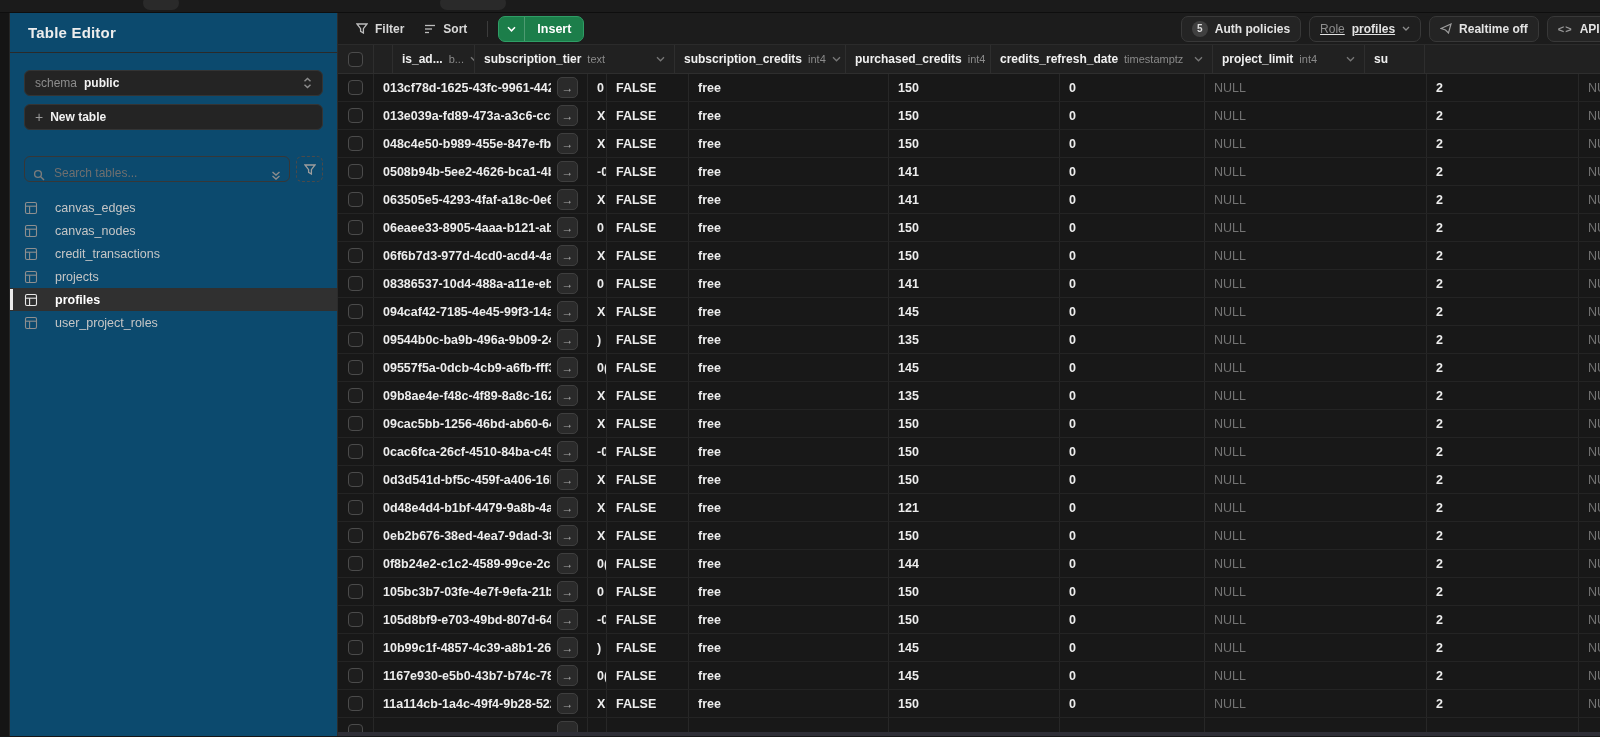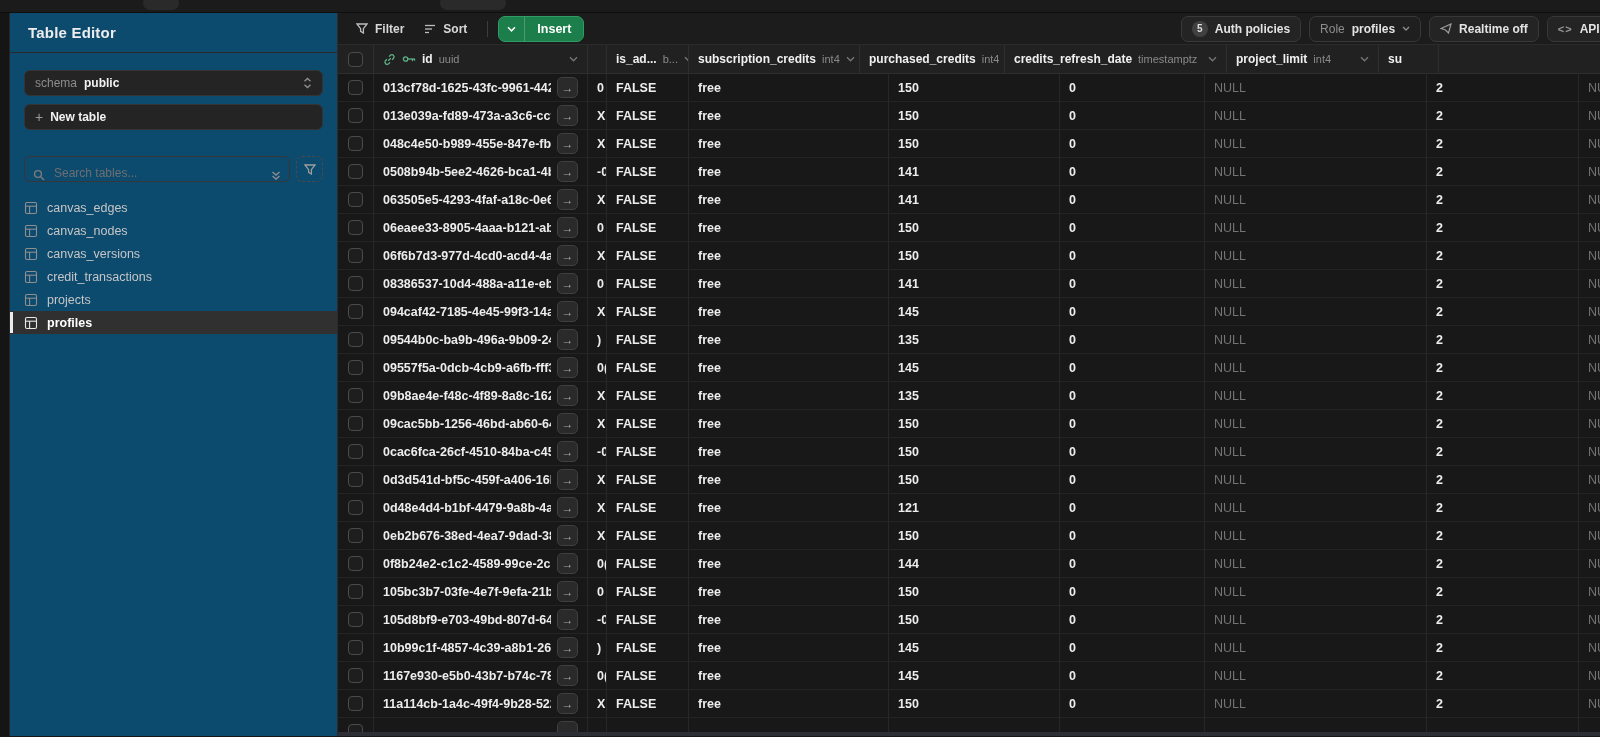--- a/index.html
+++ b/index.html
@@ -41,21 +41,21 @@
     display:flex; align-items:flex-end; gap:7px; padding:0 8px;
   }
   .sb-search input {
     flex:1; background:transparent; border:none; outline:none; color:#d5d5d5;
     font-size:12px; font-family:"Liberation Sans", sans-serif; min-width:0;
   }
   .sb-search input::placeholder { color:#6f6f6f; }
   .sb-filterbtn { width:27px; height:26px; flex:none; border:1px dashed #4a4a4a; border-radius:6px; background:transparent; display:flex; align-items:center; justify-content:center; cursor:pointer; }
   .table-list { padding:2px 0; }
   .side-item { position:relative; height:23px; display:flex; align-items:center; gap:9px; padding:0 14px; font-size:12.5px; color:#c6c6c6; cursor:pointer; }
-  .side-item .label { white-space:nowrap; }
+  .side-item .label { white-space:nowrap;margin-left:8px; }
   .side-item.selected { background:#303030; color:#ffffff; font-weight:700; }
   .side-item.selected::before { content:""; position:absolute; left:0; top:1px; bottom:1px; width:3px; background:#ececec; }
   .lock-wrap { display:flex; align-items:center; margin-left:4px; }
 
   
   .main { flex:1; min-width:0; display:flex; flex-direction:column; background:#181818; }
   .toolbar { height:32px; flex:none; background:#1c1c1c; border-bottom:1px solid #2b2b2b; display:flex; align-items:center; padding:0 8px; overflow:hidden; }
   .tb-ghost { display:flex; align-items:center; gap:7px; height:26px; padding:0 10px; border-radius:6px; font-size:12px; font-weight:600; color:#d8d8d8; cursor:pointer; }
   .tb-divider { width:1px; height:16px; background:#3c3c3c; margin:0 10px; }
   .insert-btn {
@@ -63,21 +63,21 @@
     background:var(--insert-green,#1c7e4a); border:1px solid #2f9e66; color:#fff; cursor:pointer; overflow:hidden;
   }
   .insert-chev { display:flex; align-items:center; justify-content:center; padding:0 8px; height:100%; border-right:1px solid rgba(255,255,255,.22); }
   .insert-label { padding:0 12px; font-size:12.5px; font-weight:700; }
   .toolbar-right { margin-left:auto; margin-right:-38px; display:flex; align-items:center; gap:8px; }
   .pill-btn {
     height:26px; padding:0 10px; display:flex; align-items:center; gap:7px; flex:none;
     background:#242424; border:1px solid #383838; border-radius:7px;
     font-size:12px; font-weight:600; color:#e3e3e3; cursor:pointer; white-space:nowrap;
   }
-  .pill-btn.bordered { background:#1f1f1f; }
+  .pill-btn.bordered { background:#1f1f1f;text-decoration:underline; }
   .badge { width:16px; height:16px; border-radius:50%; background:#404040; color:#ddd; font-size:10px; font-weight:700; display:flex; align-items:center; justify-content:center; }
   .code-glyph { font-size:11px; color:#9a9a9a; font-weight:700; letter-spacing:1px; }
 
   
   .grid { flex:1; min-height:0; display:flex; flex-direction:column; overflow:hidden; }
   .hrow { display:flex; height:29px; flex:none; background:#212121; border-bottom:1px solid #2e2e2e; }
   .hcell { display:flex; align-items:center; gap:6px; padding:0 9px; border-right:1px solid #2e2e2e; flex:none; overflow:hidden; white-space:nowrap; cursor:pointer; }
   .hname { font-size:12px; font-weight:700; color:#f0f0f0; }
   .htype { font-size:11px; color:#8a8a8a; }
   .hchev { margin-left:auto; color:#777; flex:none; }
@@ -158,30 +158,20 @@
         </div>
         <div class="side-item">
           <span>
             <svg width="14" height="14" viewBox="0 0 14 14" fill="none" stroke="#8f8f8f" stroke-width="1.1">
               <rect x="1.5" y="1.5" width="11" height="11" rx="1.5"></rect>
               <path d="M1.5 5.2h11"></path>
               <path d="M5.6 5.2v7.3"></path>
             </svg>
           </span>
           <span class="label">canvas_nodes</span>
-        </div>
-        <div class="side-item">
-          <span>
-            <svg width="14" height="14" viewBox="0 0 14 14" fill="none" stroke="#8f8f8f" stroke-width="1.1">
-              <rect x="1.5" y="1.5" width="11" height="11" rx="1.5"></rect>
-              <path d="M1.5 5.2h11"></path>
-              <path d="M5.6 5.2v7.3"></path>
-            </svg>
-          </span>
-          <span class="label">canvas_versions</span>
         </div>
         <div class="side-item">
           <span>
             <svg width="14" height="14" viewBox="0 0 14 14" fill="none" stroke="#8f8f8f" stroke-width="1.1">
               <rect x="1.5" y="1.5" width="11" height="11" rx="1.5"></rect>
               <path d="M1.5 5.2h11"></path>
               <path d="M5.6 5.2v7.3"></path>
             </svg>
           </span>
           <span class="label">credit_transactions</span>
@@ -199,20 +189,30 @@
         <div class="side-item selected">
           <span>
             <svg width="14" height="14" viewBox="0 0 14 14" fill="none" stroke="#e8e8e8" stroke-width="1.1">
               <rect x="1.5" y="1.5" width="11" height="11" rx="1.5"></rect>
               <path d="M1.5 5.2h11"></path>
               <path d="M5.6 5.2v7.3"></path>
             </svg>
           </span>
           <span class="label">profiles</span>
         </div>
+        <div class="side-item">
+          <span>
+            <svg width="14" height="14" viewBox="0 0 14 14" fill="none" stroke="#8f8f8f" stroke-width="1.1">
+              <rect x="1.5" y="1.5" width="11" height="11" rx="1.5"></rect>
+              <path d="M1.5 5.2h11"></path>
+              <path d="M5.6 5.2v7.3"></path>
+            </svg>
+          </span>
+          <span class="label">user_project_roles</span>
+        </div>
       </div>
   </div>
 
   <div class="main">
     <div class="toolbar">
       <div class="tb-ghost">
         <span>
           <svg width="12" height="11" viewBox="0 0 12 11" fill="none" stroke="#bdbdbd" stroke-width="1.3">
               <path d="M1 1h10L7.4 5.6V10L4.6 8.4V5.6L1 1Z"></path>
             </svg>
@@ -266,54 +266,39 @@
           <span>API Do</span>
         </div>
       </div>
     </div>
 
     <div class="grid">
       <div class="hrow" id="header-row">
           <div class="hcell center" style="width: 36px; justify-content: center;">
             <div class="checkbox"></div>
           </div>
-          <div class="hcell" style="width:214px">
-            <span>
-              <svg width="13" height="13" viewBox="0 0 13 13" fill="none" stroke="#5fb389" stroke-width="1.3">
-                <path d="M5.2 7.8 7.8 5.2"></path>
-                <path d="M6 3.6 7.4 2.2a2.2 2.2 0 0 1 3.1 3.1L9.1 6.7"></path>
-                <path d="M7 9.4 5.6 10.8a2.2 2.2 0 0 1-3.1-3.1L3.9 6.3"></path>
-              </svg>
-            </span>
-            <span>
-              <svg width="14" height="10" viewBox="0 0 14 10" fill="none" stroke="#5fb389" stroke-width="1.3">
-                <circle cx="3.6" cy="5" r="2.2"></circle>
-                <path d="M5.8 5h7"></path>
-                <path d="M10.5 5v2.2"></path>
-                <path d="M12.6 5v1.6"></path>
-              </svg>
-            </span>
-            <span class="hname">id</span>
-            <span class="htype">uuid</span>
-            <span class="hchev">
-              <svg width="9" height="6" viewBox="0 0 9 6" fill="none" stroke="#777" stroke-width="1.3">
-                <path d="M1 1.2 4.5 4.8 8 1.2"></path>
-              </svg>
-            </span>
-          </div>
           <div class="hcell" style="width:15px"></div>
           <div class="hcell" style="width:82px">
             <span class="hname">is_ad...</span>
             <span class="htype">b...</span>
             <span class="hchev">
               <svg width="9" height="6" viewBox="0 0 9 6" fill="none" stroke="#777" stroke-width="1.3">
                 <path d="M1 1.2 4.5 4.8 8 1.2"></path>
               </svg>
             </span>
           </div>
+          <div class="hcell" style="width:200px">
+            <span class="hname">subscription_tier</span>
+            <span class="htype">text</span>
+            <span class="hchev">
+              <svg width="9" height="6" viewBox="0 0 9 6" fill="none" stroke="#777" stroke-width="1.3">
+                <path d="M1 1.2 4.5 4.8 8 1.2"></path>
+              </svg>
+            </span>
+          </div>
           <div class="hcell" style="width:171px">
             <span class="hname">subscription_credits</span>
             <span class="htype">int4</span>
             <span class="hchev">
               <svg width="9" height="6" viewBox="0 0 9 6" fill="none" stroke="#777" stroke-width="1.3">
                 <path d="M1 1.2 4.5 4.8 8 1.2"></path>
               </svg>
             </span>
           </div>
           <div class="hcell" style="width:145px">

